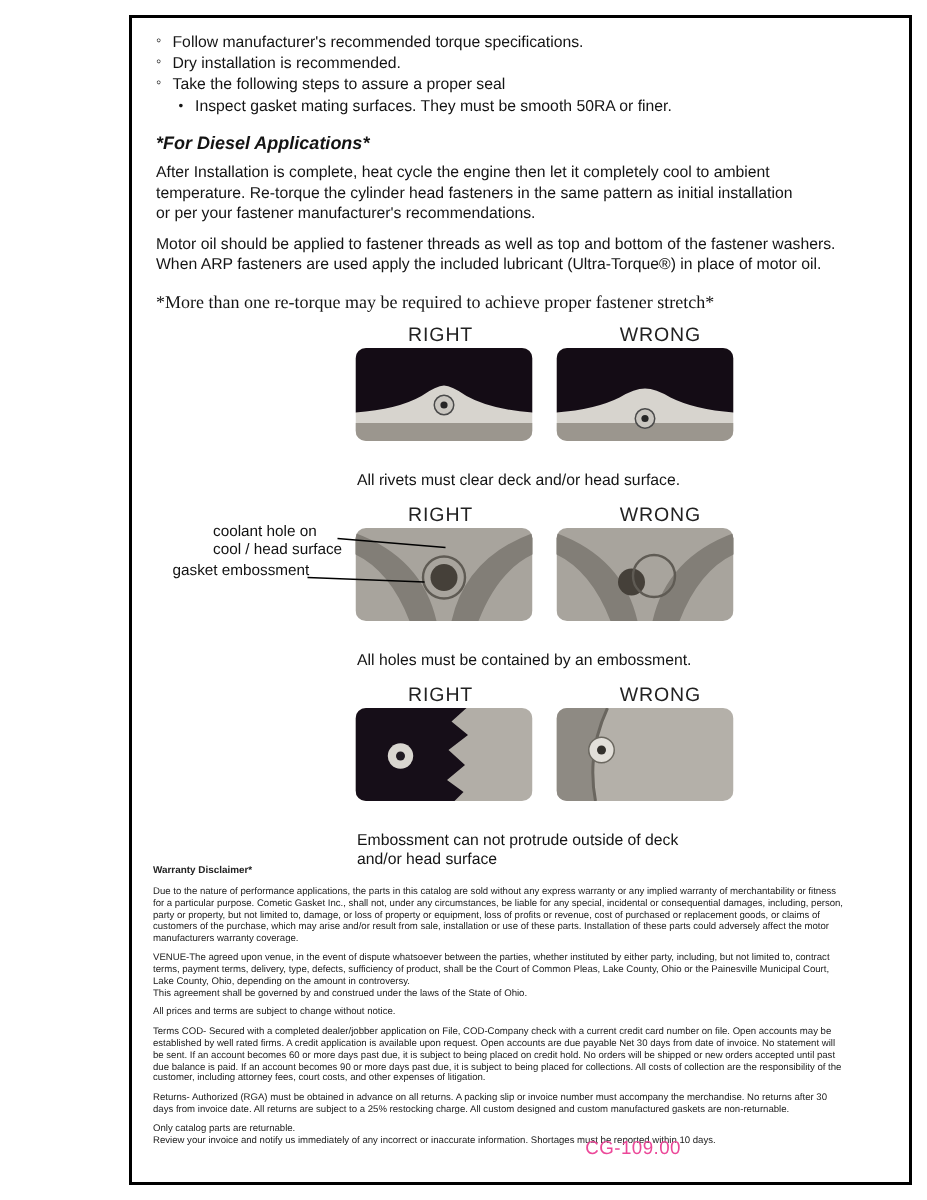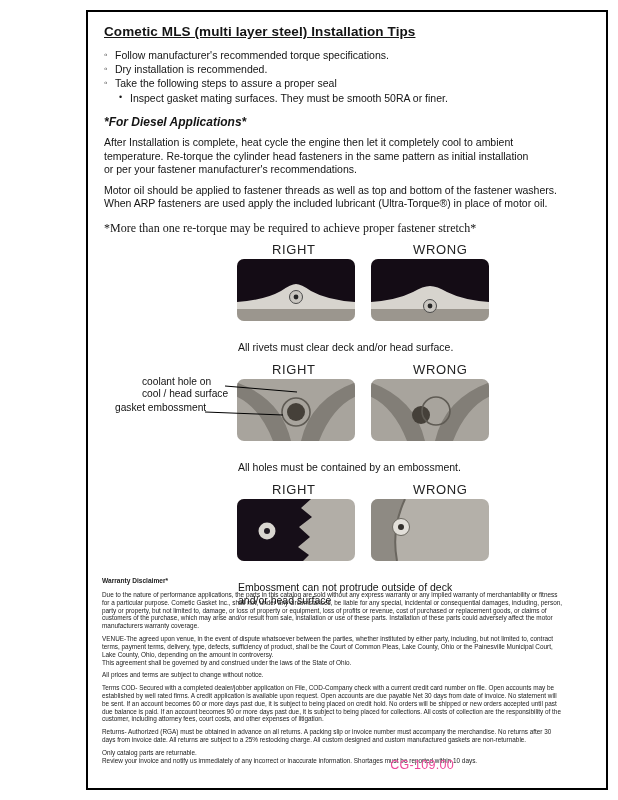--- a/index.html
+++ b/index.html
@@ -40,21 +40,20 @@
   .disc p{margin:0 0 5px 0;white-space:pre-line;}
 
   .footer{position:absolute;right:152px;bottom:16px;font-size:12.5px;letter-spacing:.3px;color:#ec4899;}
 </style>
 </head>
 <body>
 
 <div class="page">
   <div class="frame">
 
-    <div class="title">Cometic MLS (multi layer steel) Installation Tips</div>
 
     <div class="bullets">
       <div class="bullet">Follow manufacturer's recommended torque specifications.</div>
       <div class="bullet">Dry installation is recommended.</div>
       <div class="bullet">Take the following steps to assure a proper seal</div>
       <div class="subs">
         <div class="bullet">Inspect gasket mating surfaces.  They must be smooth 50RA or finer.</div>
       </div>
     </div>
 

